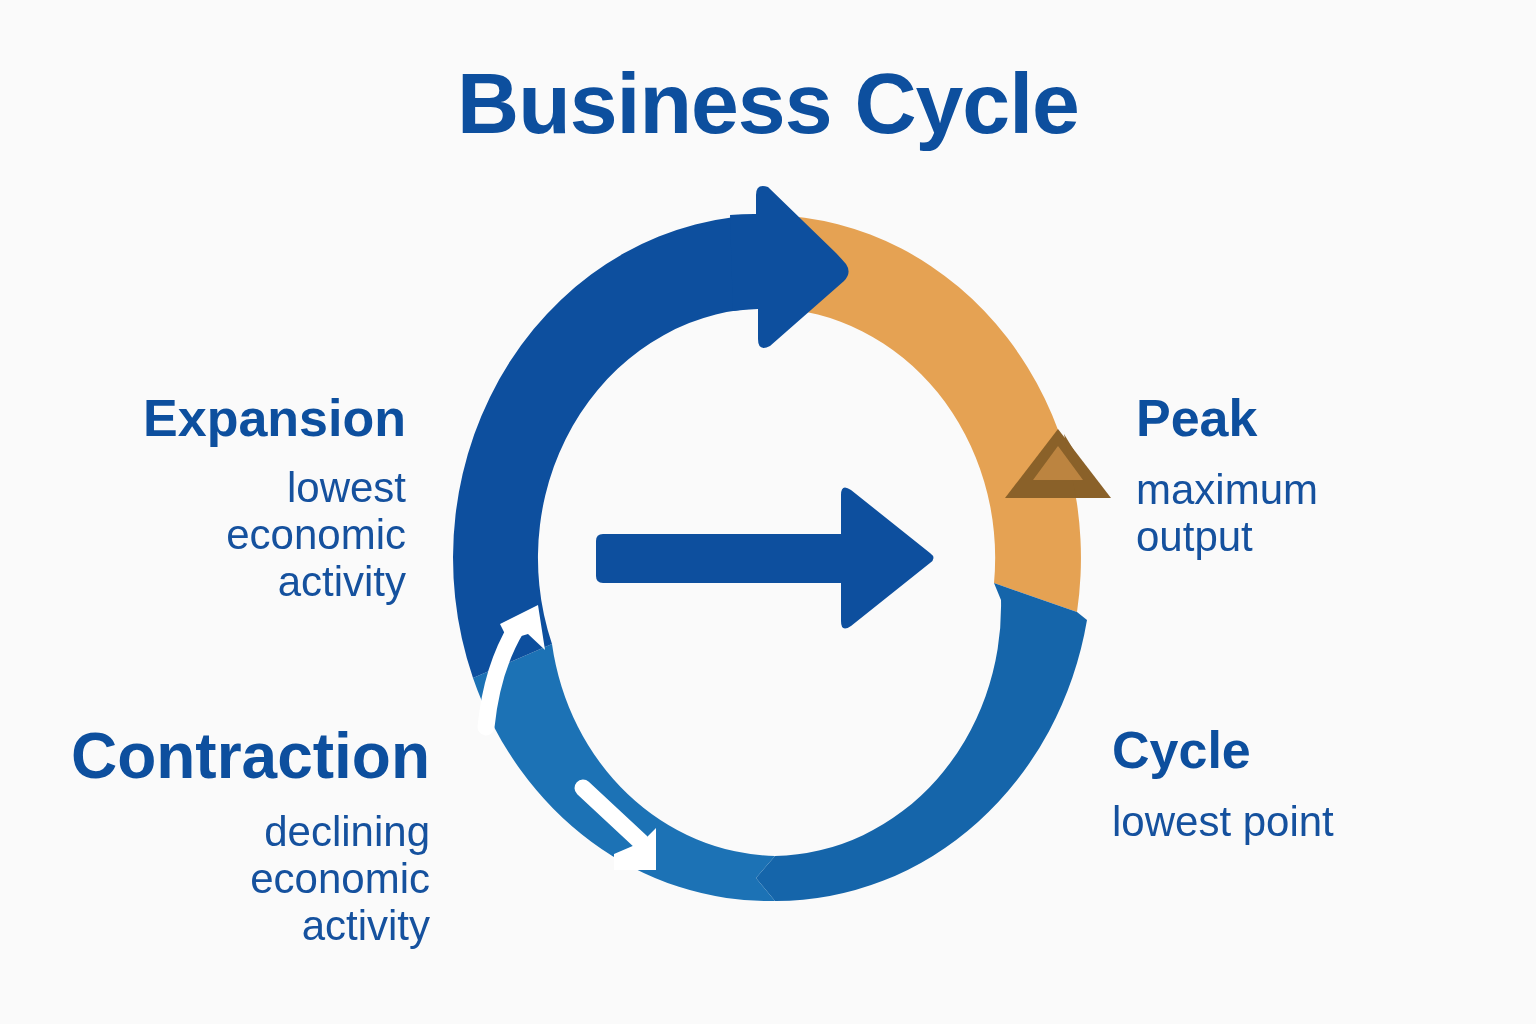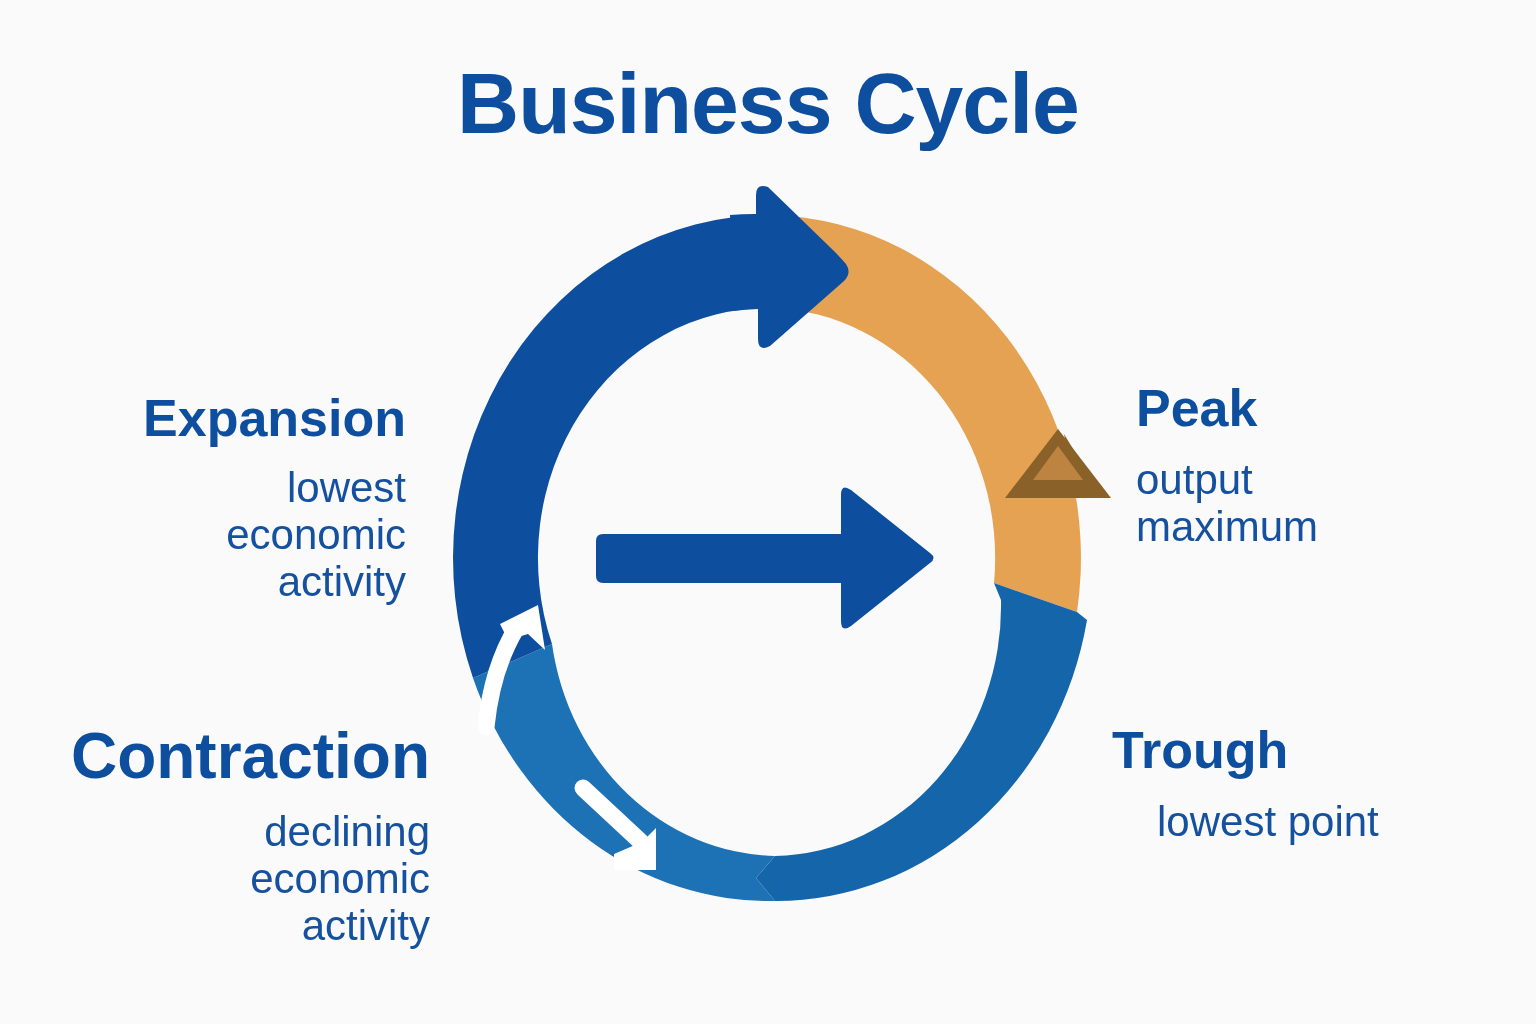--- a/index.html
+++ b/index.html
@@ -77,36 +77,36 @@
     top: 724px;
     width: 430px;
     text-align: right;
   }
   #lbl-contraction .label-title { font-size: 64px; }
   #lbl-contraction .label-desc  { font-size: 42px; margin-top: 20px; }
 
   
   #lbl-peak {
     left: 1136px;
-    top: 382px;
+    top: 392px;
     width: 400px;
     text-align: left;
   }
   #lbl-peak .label-title { font-size: 52px; }
   #lbl-peak .label-desc  { font-size: 42px; margin-top: 22px; }
 
   
   #lbl-trough {
     left: 1112px;
     top: 724px;
     width: 420px;
     text-align: left;
   }
   #lbl-trough .label-title { font-size: 52px; }
-  #lbl-trough .label-desc  { font-size: 42px; margin-top: 22px; margin-left: 45px; }
+  #lbl-trough .label-desc  { font-size: 42px; margin-top: 22px; }
 </style>
 </head>
 <body>
 
 <div id="stage">
 
   <div id="title">Business Cycle</div>
 
   <div id="ring-wrap">
     <svg id="ring-svg" viewBox="0 0 706 746" xmlns="http://www.w3.org/2000/svg">
@@ -194,34 +194,34 @@
     <div class="label-desc">
       <div>lowest</div>
       <div>economic</div>
       <div>activity</div>
     </div>
   </div>
 
   <div class="label-block" id="lbl-peak">
     <div class="label-title">Peak</div>
     <div class="label-desc">
+      <div>maximum</div>
       <div>output</div>
-      <div>maximum</div>
     </div>
   </div>
 
   <div class="label-block" id="lbl-contraction">
     <div class="label-title">Contraction</div>
     <div class="label-desc">
       <div>declining</div>
       <div>economic</div>
       <div>activity</div>
     </div>
   </div>
 
   <div class="label-block" id="lbl-trough">
-    <div class="label-title">Trough</div>
+    <div class="label-title">Cycle</div>
     <div class="label-desc">
       <div>lowest point</div>
     </div>
   </div>
 
 </div>
 
 </body></html>

